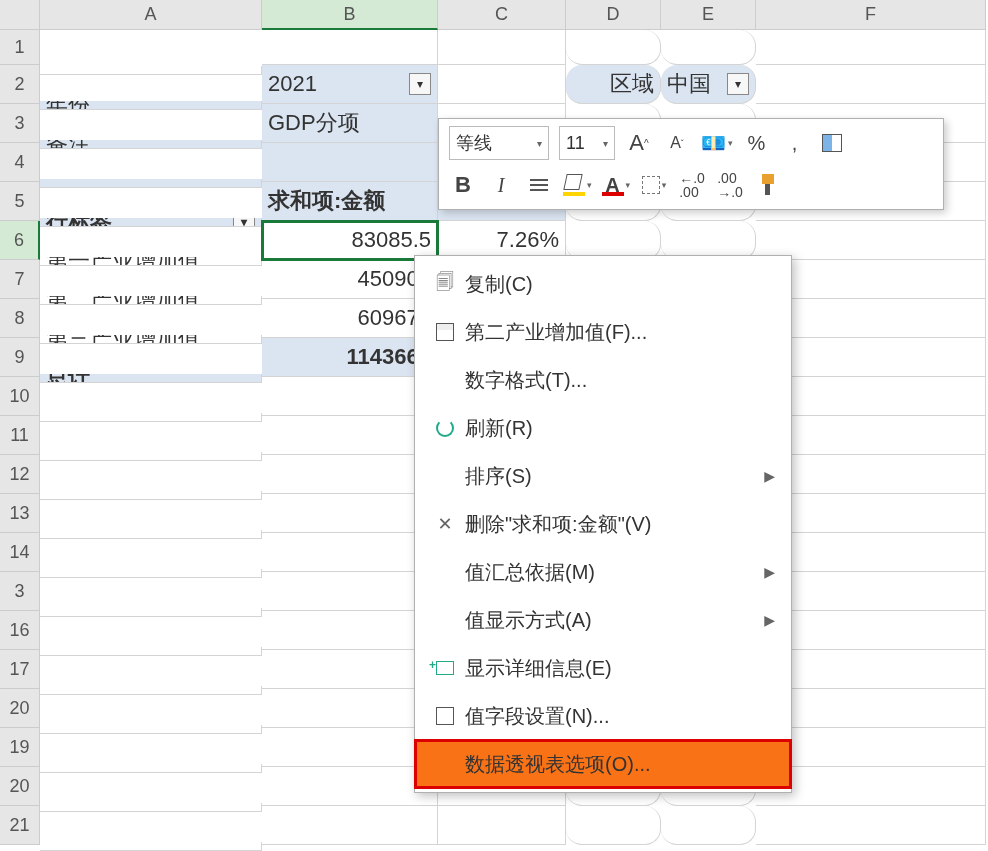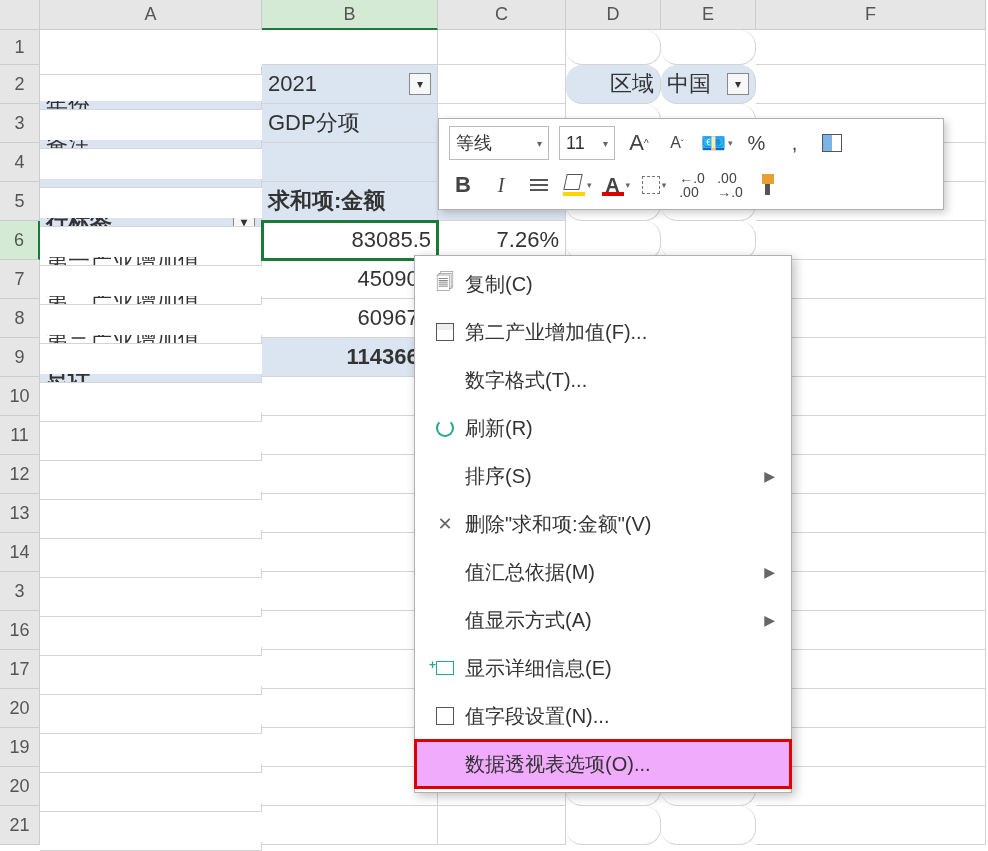--- a/index.html
+++ b/index.html
@@ -59,21 +59,21 @@
 .align-icon { display: flex; flex-direction: column; gap: 3px; }
 .align-icon span { display: block; width: 18px; height: 2px; background: #555; }
 .cond-format-icon { width: 20px; height: 18px; border: 1.5px solid #555; position: relative; background: linear-gradient(to right,#7db4e8 0 50%,#fff 50% 100%); }
 
 
 .context-menu { position: absolute; left: 414px; top: 255px; width: 378px; background: #fff; border: 1px solid #b0b0b0; box-shadow: 3px 3px 10px rgba(0,0,0,.25); padding: 4px 0; }
 .menu-item { display: flex; align-items: center; height: 48px; padding: 0 16px 0 10px; font-size: 20px; color: #333; cursor: pointer; }
 .menu-icon { width: 40px; display: flex; align-items: center; justify-content: center; font-size: 18px; color: #666; }
 .menu-text { flex: 1; }
 .menu-sub { font-size: 14px; color: #666; }
-.menu-item.highlighted { background: #f0abfc; outline: 3px solid #d00; outline-offset: -2px; }
+.menu-item.highlighted { background: #f97316; outline: 3px solid #d00; outline-offset: -2px; }
 
 .refresh-icon { width: 18px; height: 18px; border: 2px solid #2a8; border-radius: 50%; border-top-color: transparent; position: relative; }
 .cell-format-icon { width: 18px; height: 18px; border: 1.5px solid #555; background: linear-gradient(#eee,#eee) 0 0/100% 40% no-repeat; }
 .show-detail-icon { width: 18px; height: 14px; border: 1.5px solid #2a8; position: relative; }
 .show-detail-icon::before { content: "+"; position: absolute; left: -8px; top: -4px; font-size: 12px; color: #2a8; font-weight: 700; }
 .field-settings-icon { width: 18px; height: 18px; border: 1.5px solid #555; }
 </style>
 </head>
 <body>
 

